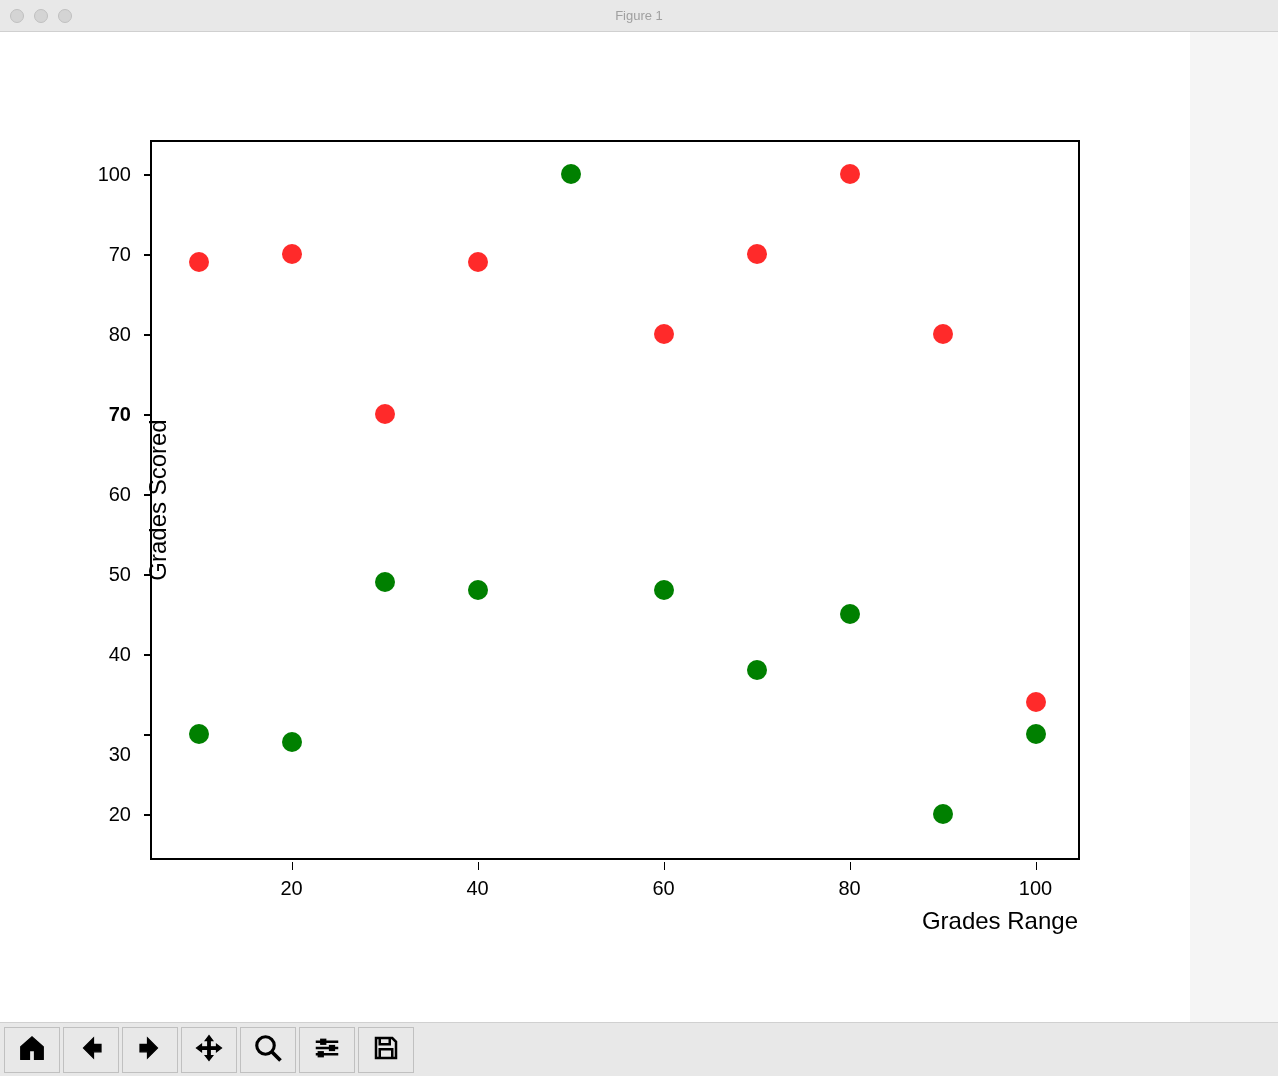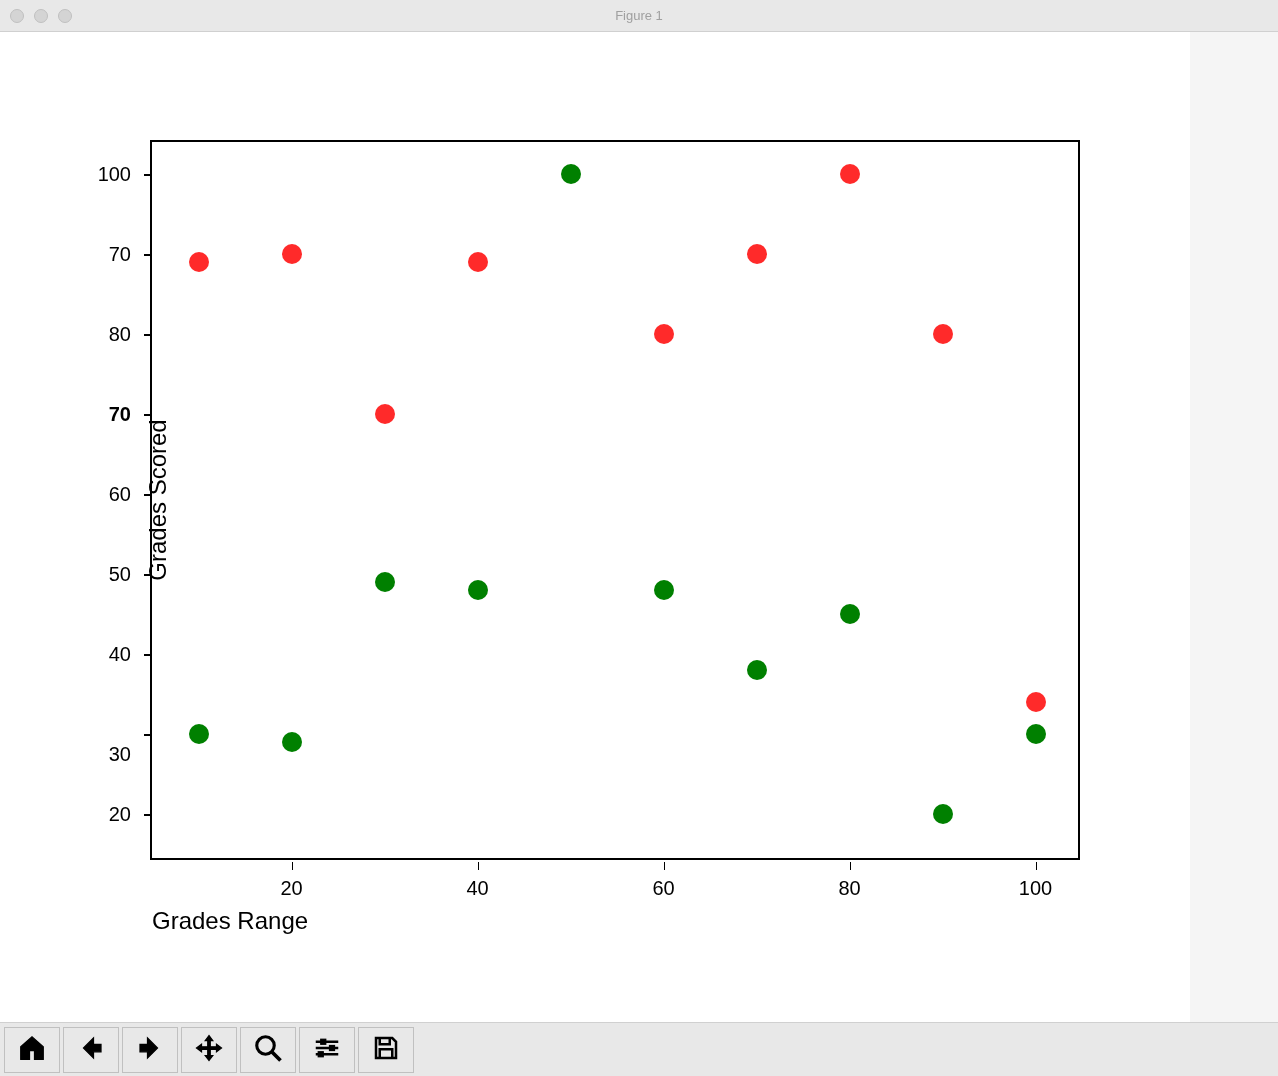--- a/index.html
+++ b/index.html
@@ -101,21 +101,21 @@
       position: absolute;
       top: 720px;
       width: 1.5px;
       height: 8px;
       background: #000;
     }
     .xlabel {
       position: absolute;
       left: 0;
       right: 0;
-      text-align: left;
+      text-align: right;
       top: 765px;
       font-size: 24px;
       color: #000;
     }
     .ylabel {
       position: absolute;
       left: -75px;
       top: 50%;
       font-size: 24px;
       color: #000;

